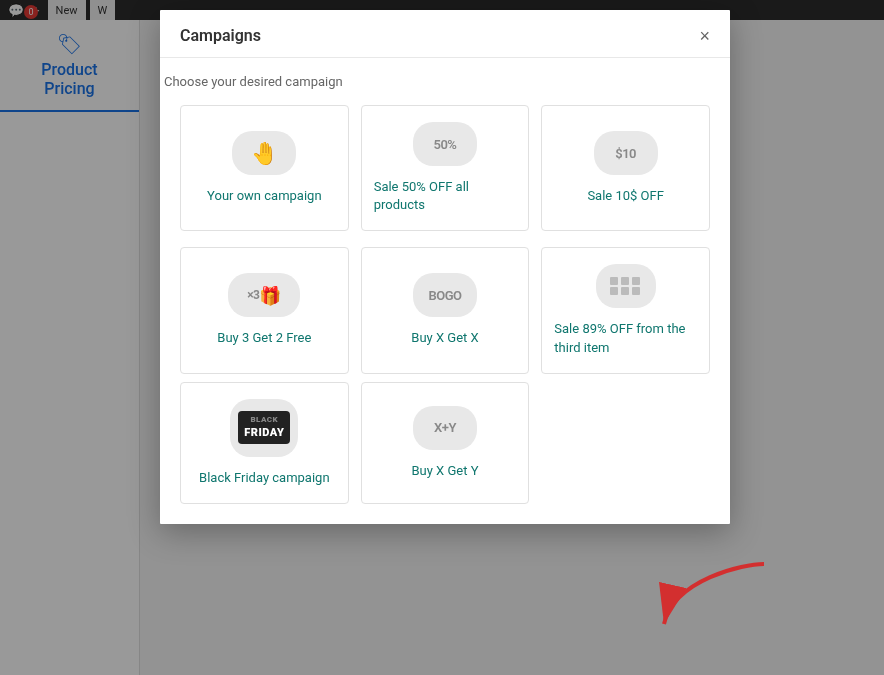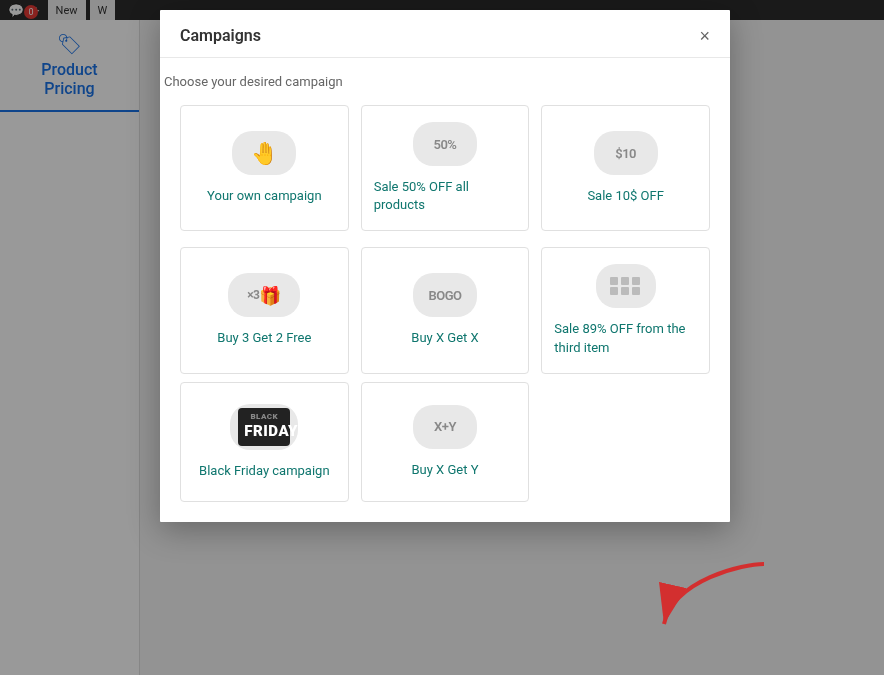--- a/index.html
+++ b/index.html
@@ -198,21 +198,21 @@
       font-size: 10px;
       font-weight: 900;
       padding: 4px 6px;
       border-radius: 4px;
       text-align: center;
       line-height: 1.3;
       letter-spacing: 0.5px;
       width: 52px;
     }
     .bf-line1 { color: #888; font-size: 8px; }
-    .bf-line2 { color: #fff; font-size: 15px; }
+    .bf-line2 { color: #fff; font-size: 11px; }
 
     .grid-icon {
       display: grid;
       grid-template-columns: repeat(3, 1fr);
       gap: 2px;
       width: 32px;
     }
     .grid-cell {
       width: 8px;
       height: 8px;
@@ -324,21 +324,21 @@
         </div>
       </div>
       <span class="campaign-label">Sale 89% OFF from the third item</span>
     </div>
 
   </div>
 
   <div class="campaign-grid-bottom">
 
     <div class="campaign-card">
-      <div class="campaign-icon-wrap" style="background:#e8e8e8; width:68px; height:46px;">
+      <div class="campaign-icon-wrap" style="background:#e8e8e8; width:68px; height:58px;">
         <div class="black-friday-badge">
           <div class="bf-line1">BLACK</div>
           <div class="bf-line2">FRIDAY</div>
         </div>
       </div>
       <span class="campaign-label">Black Friday campaign</span>
     </div>
 
     <div class="campaign-card" style="position:relative;">
       <div class="campaign-icon-wrap">

